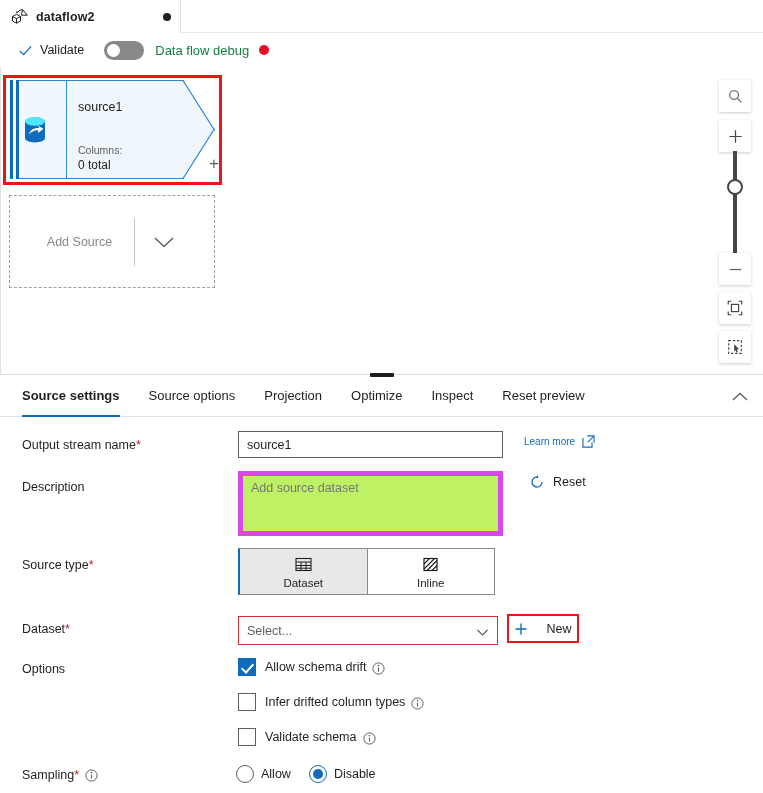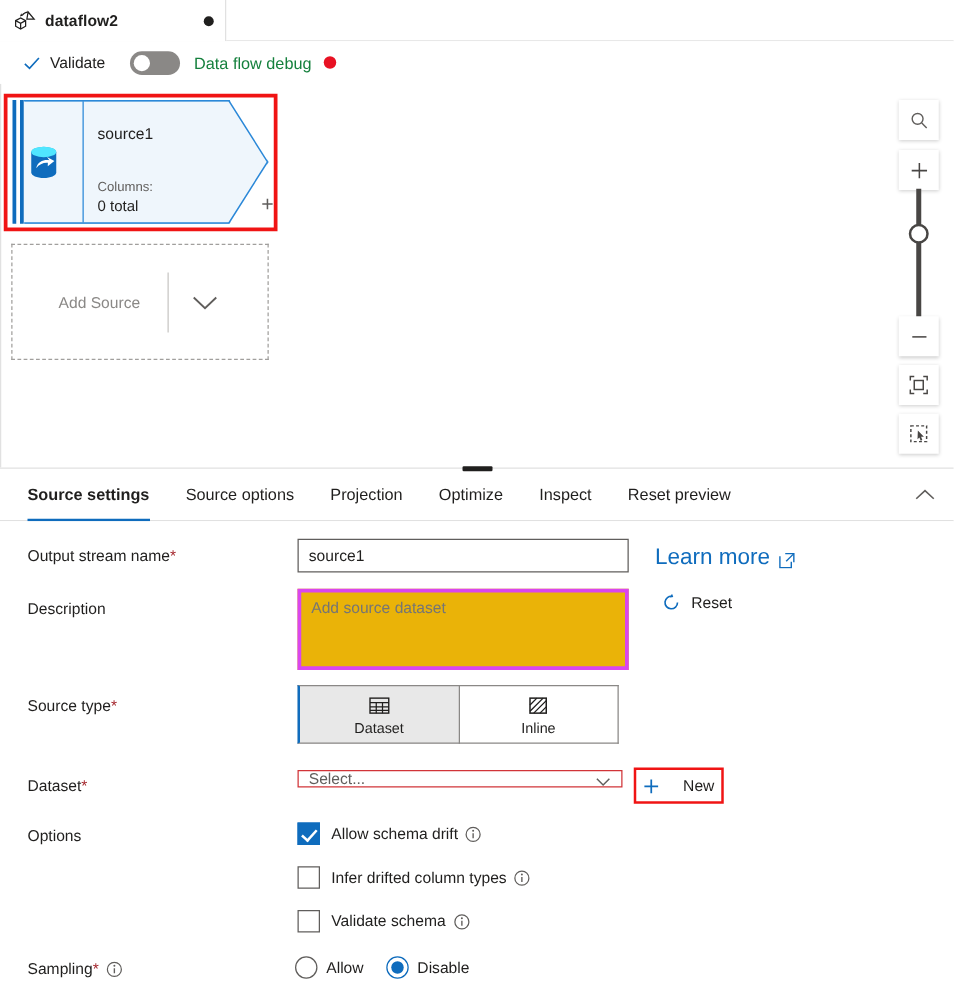--- a/index.html
+++ b/index.html
@@ -163,43 +163,43 @@
     position: absolute; font-size: 12.5px; color: #201f1e; white-space: nowrap;
   }
   .req { color: #a4262c; font-size: 12.5px; }
   .ctl { position: absolute; }
 
   .txtfield {
     width: 265px; height: 27px; border: 1px solid #605e5c; background: #ffffff;
     font-size: 12.5px; color: #201f1e; padding: 0 8px; font-family: "Liberation Sans", sans-serif;
   }
   .txtarea {
-    width: 265px; height: 65px; border: 3px solid #d946ef; background: #eab308;
+    width: 265px; height: 65px; border: 5px solid #d946ef; background: #bef264;
     font-size: 12.5px; color: #605e5c; padding: 5px 8px; resize: none;
     font-family: "Liberation Sans", sans-serif;
   }
   .learnmore {
-    display: flex; align-items: center; font-size: 18px; color: #0f6cbd; cursor: pointer;
+    display: flex; align-items: center; font-size: 10px; color: #0f6cbd; cursor: pointer;
   }
   .ext-icon { width: 13px; height: 13px; margin-left: 7px; }
   .reset { display: flex; align-items: center; font-size: 12.5px; color: #201f1e; cursor: pointer; }
   .reset-icon { width: 16px; height: 16px; margin-right: 8px; }
 
   .seg { display: flex; width: 257px; height: 47px; }
   .seg-btn {
     flex: 1; border: 1px solid #8a8886; background: #ffffff;
     display: flex; flex-direction: column; align-items: center; justify-content: center;
     font-size: 11.5px; color: #201f1e; cursor: pointer; gap: 3px;
   }
   .seg-btn.sel { background: #e8e8e8; border-left: 2px solid #0f6cbd; }
   .seg-btn + .seg-btn { border-left: none; }
   .seg-icon { width: 19px; height: 19px; }
 
   .dropdown {
-    width: 260px; height: 14px; border: 1px solid #d13438; background: #ffffff;
+    width: 260px; height: 29px; border: 1px solid #d13438; background: #ffffff;
     display: flex; align-items: center; padding: 0 8px;
     font-size: 12.5px; color: #605e5c; cursor: pointer;
   }
   .dd-chev { margin-left: auto; width: 13px; height: 9px; }
   .newbtn-box {
     width: 72px; height: 29px; border: 2px solid #f01414; background: #ffffff;
     display: flex; align-items: center; justify-content: center; gap: 18px; cursor: pointer;
   }
   .plus-icon { width: 14px; height: 14px; }
   .newbtn-label { font-size: 12.5px; color: #201f1e; }

